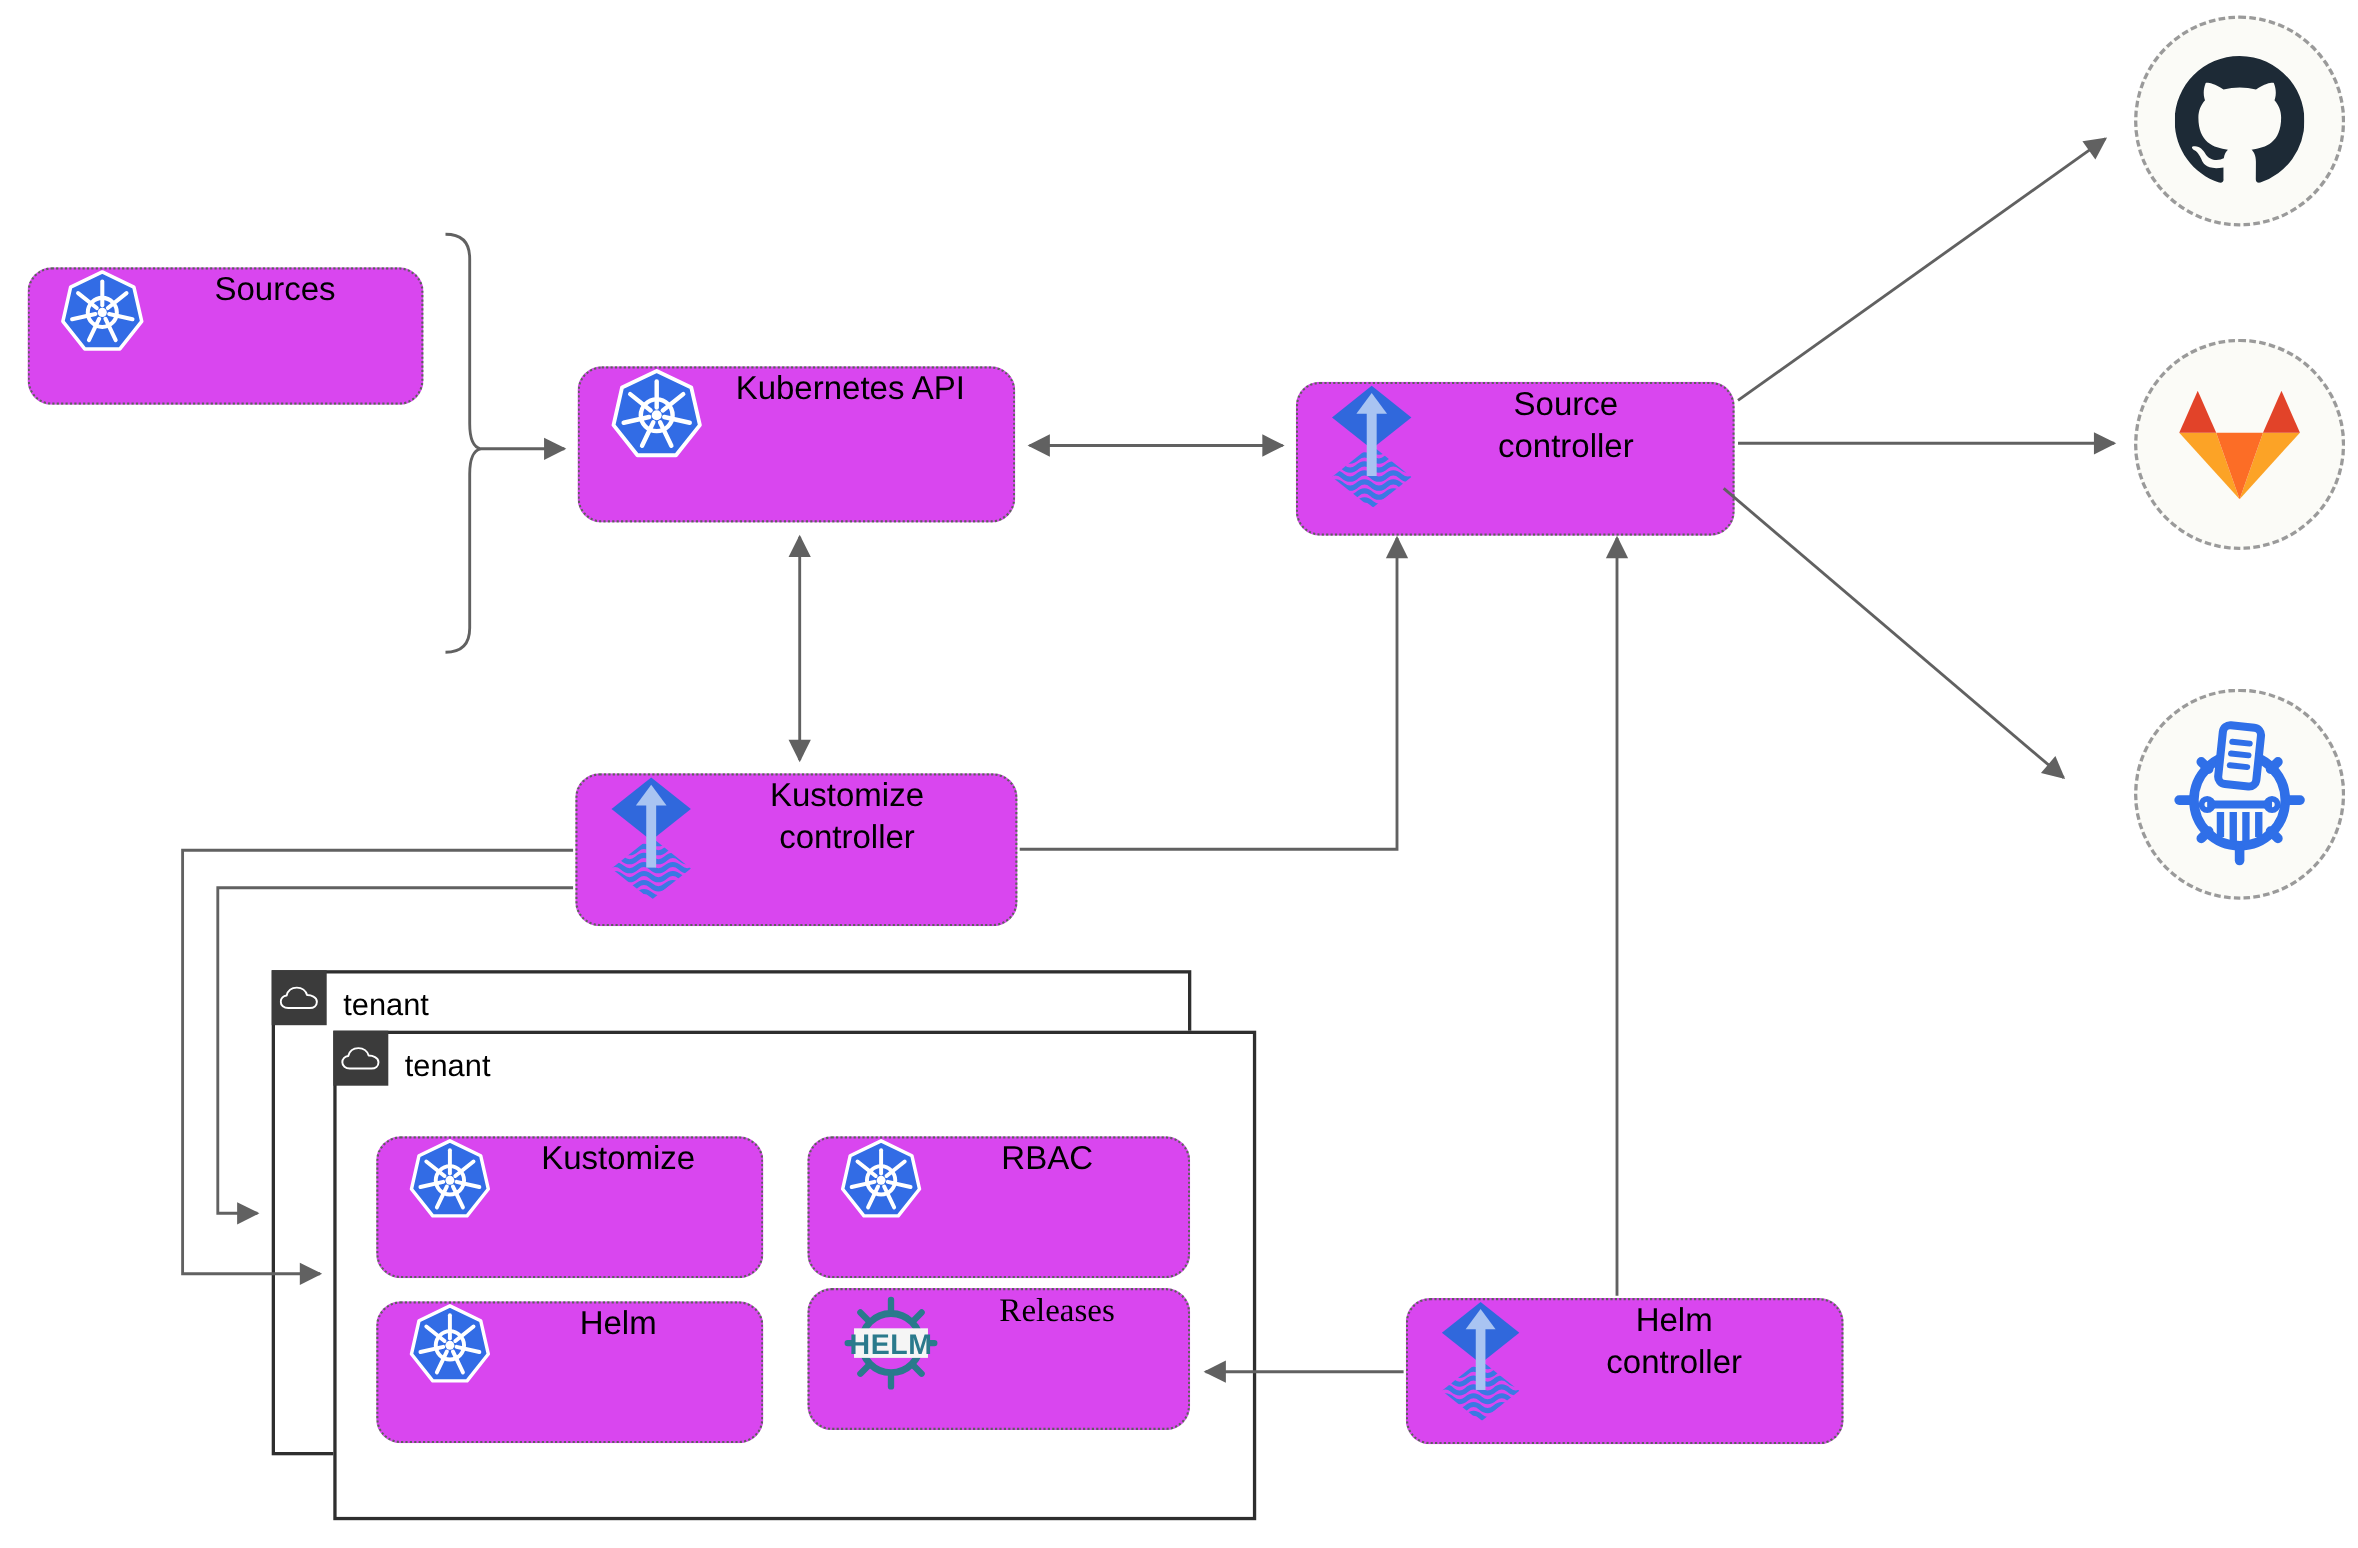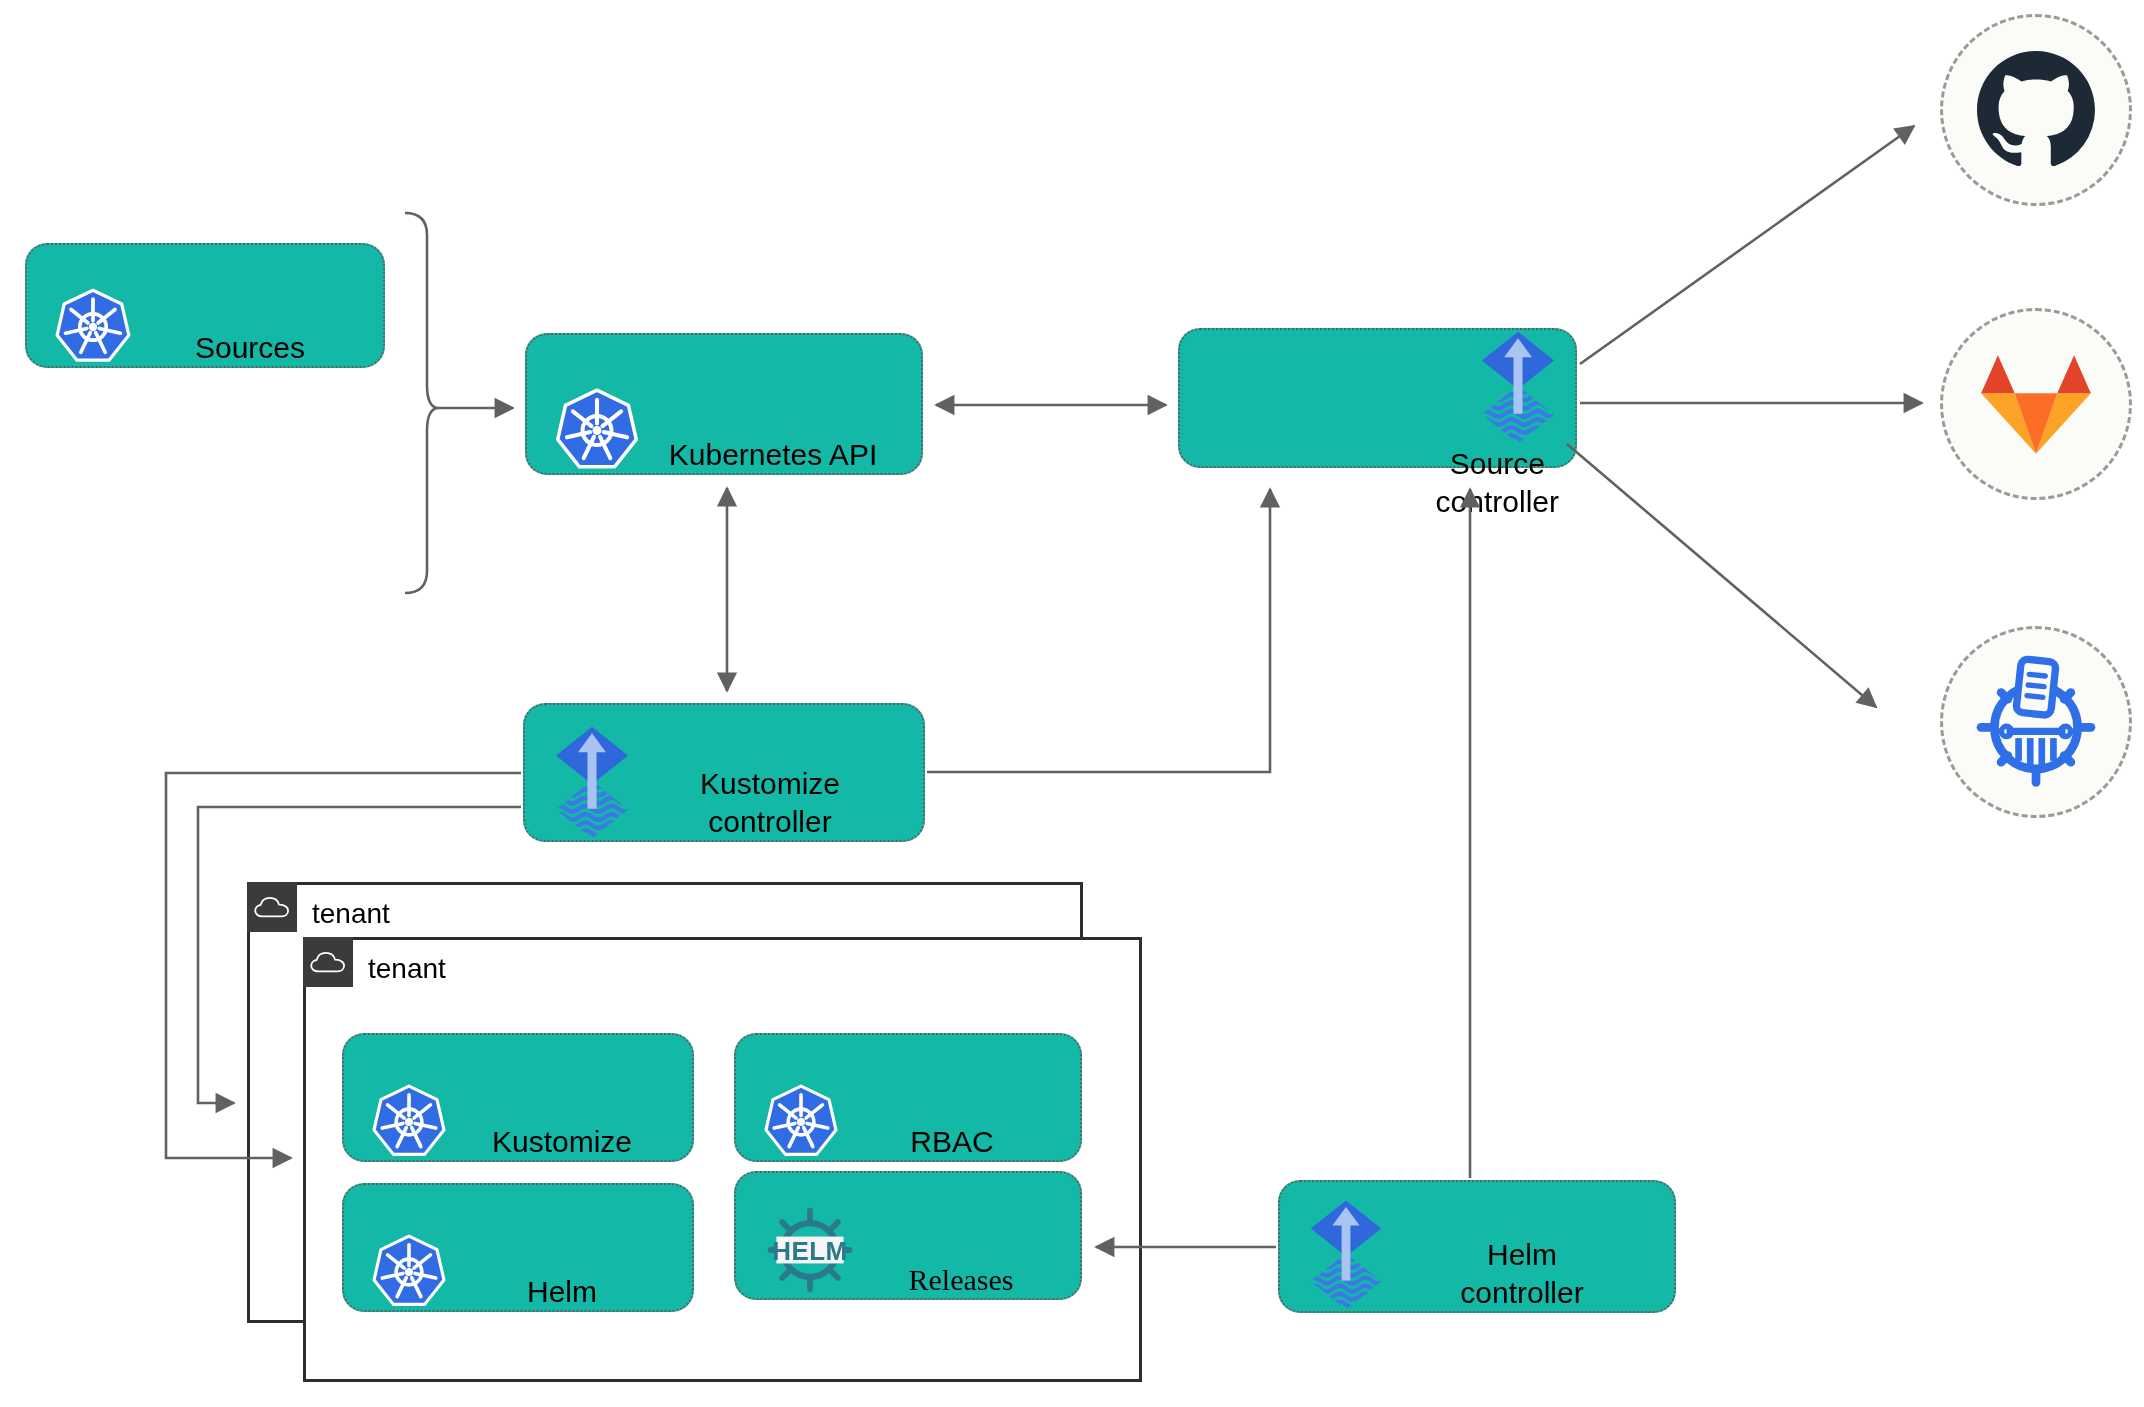--- a/index.html
+++ b/index.html
@@ -2,22 +2,22 @@
 <html><head>
 <meta charset="utf-8">
 <style>
   html,body{margin:0;padding:0;background:#ffffff;}
   #canvas{
     position:relative;width:2144px;height:1407px;background:#ffffff;overflow:hidden;
     font-family:"Liberation Sans","DejaVu Sans",sans-serif;color:#000;
   }
   
   .node{
-    position:absolute;display:flex;align-items:flex-end;box-sizing:border-box;
-    background:#14b8a6;border:2px dotted #5f5f5f;border-radius:22px;
+    position:absolute;display:flex;align-items:flex-start;box-sizing:border-box;
+    background:#d946ef;border:2px dotted #5f5f5f;border-radius:22px;
     padding:0 16px 0 26px;z-index:4;
   }
   .node .icon{flex:0 0 auto;display:flex;align-items:center;justify-content:center;}
   .node .lbl{
     flex:1;text-align:center;font-size:30px;line-height:1.25;color:#000;
     white-space:pre-line;
   }
   
   .tenant{position:absolute;background:#ffffff;border:3px solid #2e2e2e;box-sizing:border-box;}
   .tenant.outer{z-index:2;}
@@ -172,21 +172,21 @@
 
   <div class="node" style="left:525px;top:333px;width:398px;height:142px;">
     <span class="icon">
       <svg width="88" height="85">
           <use href="#sym-k8s"></use>
         </svg>
       </span>
     <span class="lbl">Kubernetes API</span>
   </div>
 
-  <div class="node" style="left:1178px;top:328px;width:399px;height:140px;flex-direction:column;">
+  <div class="node" style="left:1178px;top:347px;width:399px;height:140px;">
     <span class="icon">
       <svg width="82" height="115">
           <use href="#sym-flux"></use>
         </svg>
       </span>
     <span class="lbl">Source
 controller</span>
   </div>
 
   <div class="node" style="left:523px;top:703px;width:402px;height:139px;">

